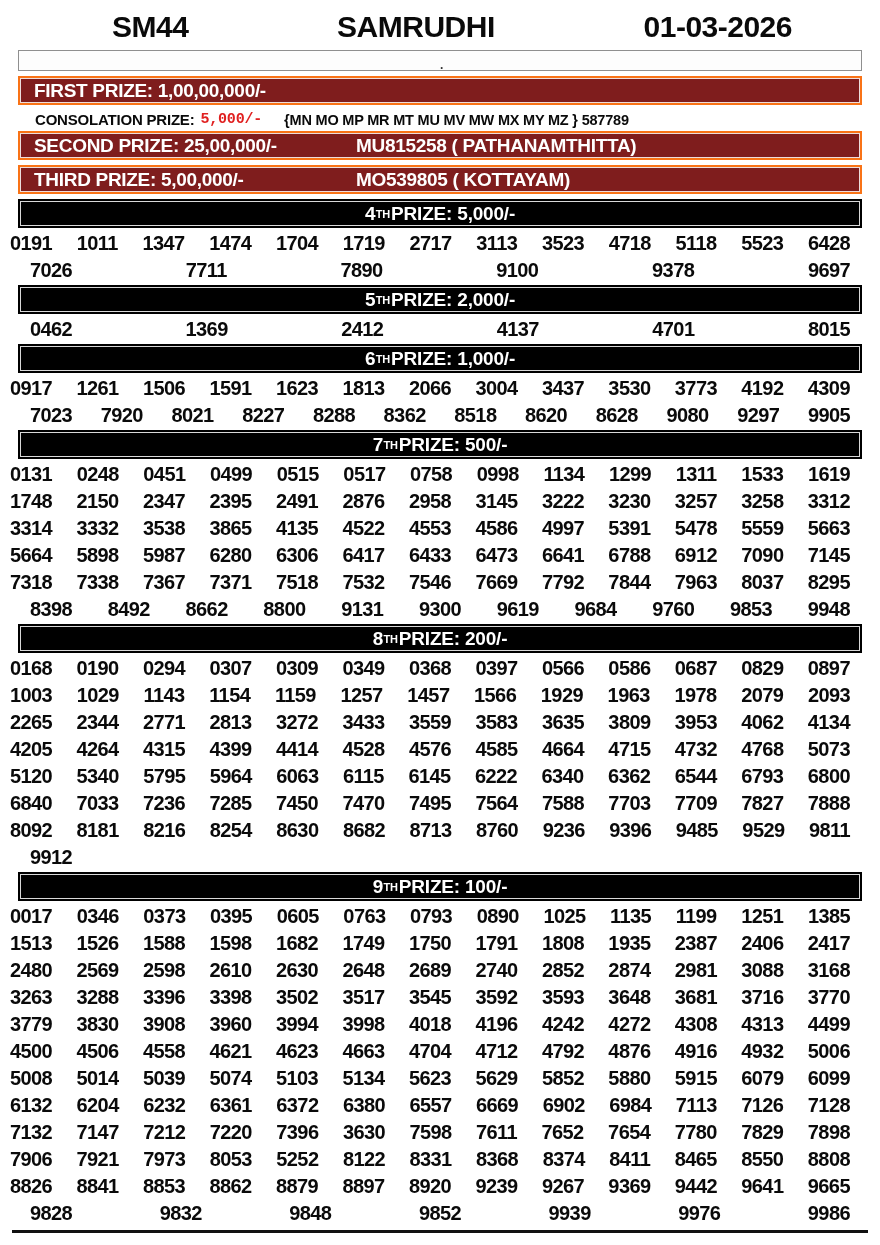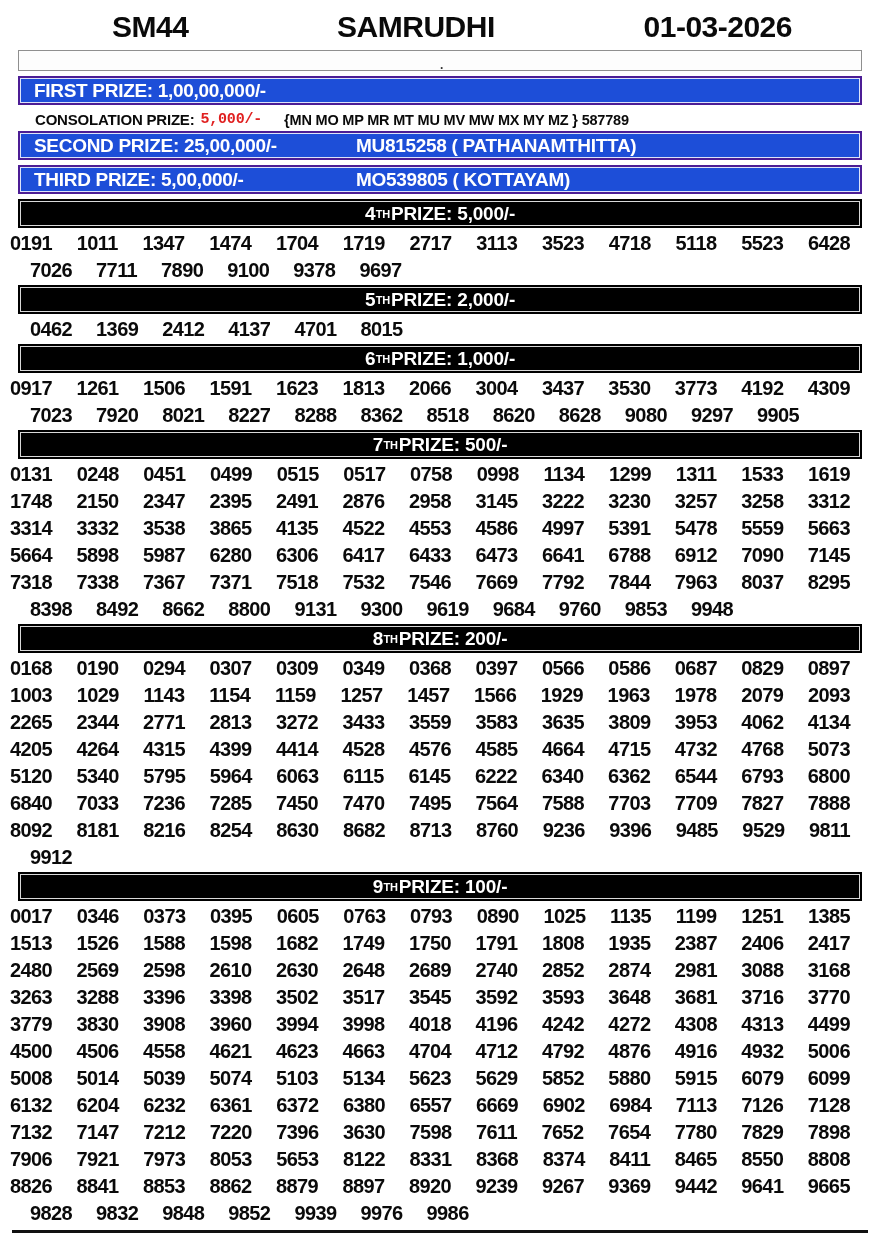--- a/index.html
+++ b/index.html
@@ -28,22 +28,22 @@
     background: #fdfdfd;
   }
   .empty-box .dot {
     position: absolute; left: 50%; bottom: -2px;
     font-size: 12px; font-weight: 700; color: #333;
   }
 
   
   .prize-bar {
     margin: 0 18px 5px 18px;
-    background: #1d4ed8;
-    border: 2px solid #4c1d95;
+    background: #7f1d1d;
+    border: 2px solid #f97316;
     box-shadow: inset 0 0 0 1px rgba(255,255,255,0.85);
     color: #fff;
     display: flex; align-items: center;
     height: 29px;
     padding: 8px 14px;
     font-weight: 700; font-size: 19px; letter-spacing: -0.3px;
     white-space: nowrap;
   }
   .prize-bar .bar-label { flex: 0 0 322px; }
 
@@ -71,21 +71,21 @@
   .section-bar sup { font-size: 11px; line-height: 0; margin: 0 1px 0 0.5px; }
 
   
   .num-row {
     display: flex; align-items: center;
     height: 27px;
     font-weight: 700; font-size: 20px; letter-spacing: -0.6px;
     padding: 0 30px;
   }
   .num-row.full { justify-content: space-between; padding-left: 10px; }
-  .num-row.partial { justify-content: flex-start; gap: 24px; }
+  .num-row.partial { justify-content: space-between; gap: 24px; }
   .num { white-space: nowrap; }
 
   
   .bottom-line {
     margin: 3px 12px 0 12px;
     border-top: 3px solid #111;
   }
 </style>
 </head>
 <body>
@@ -542,21 +542,21 @@
         <span class="num">7654</span>
         <span class="num">7780</span>
         <span class="num">7829</span>
         <span class="num">7898</span>
       </div>
       <div class="num-row full">
         <span class="num">7906</span>
         <span class="num">7921</span>
         <span class="num">7973</span>
         <span class="num">8053</span>
-        <span class="num">5653</span>
+        <span class="num">5252</span>
         <span class="num">8122</span>
         <span class="num">8331</span>
         <span class="num">8368</span>
         <span class="num">8374</span>
         <span class="num">8411</span>
         <span class="num">8465</span>
         <span class="num">8550</span>
         <span class="num">8808</span>
       </div>
       <div class="num-row full">

